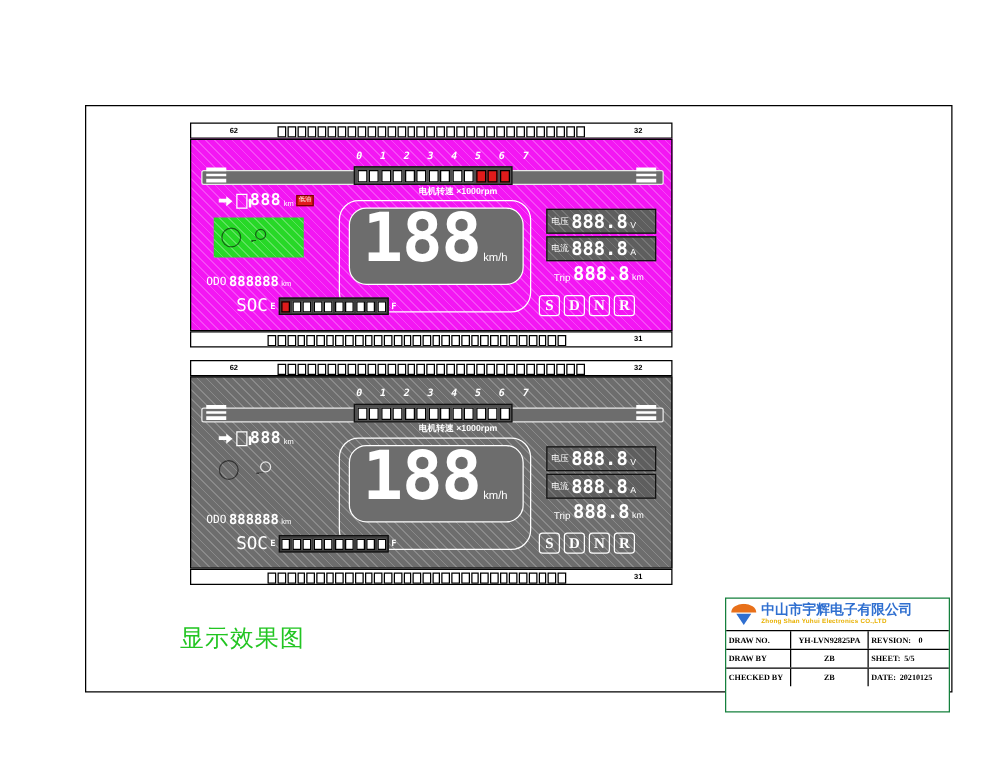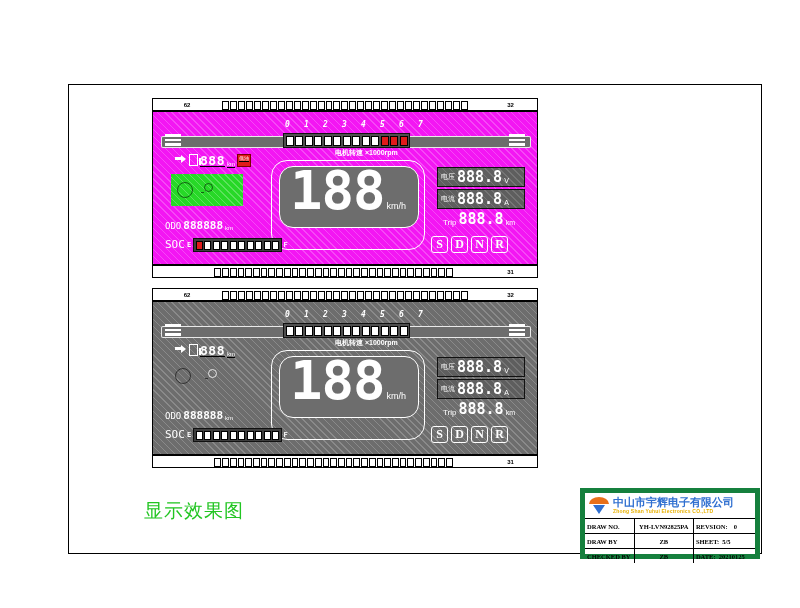--- a/index.html
+++ b/index.html
@@ -35,21 +35,21 @@
   .tach-nums span{font-size:8px;color:#ffffff;font-family:"DejaVu Sans Mono",monospace;font-weight:bold;font-style:italic;}
   .tach-bars{position:absolute;display:flex;gap:1.5px;border:1px solid #111;background:#4f4f4f;padding:1.5px;box-sizing:border-box;}
   .tach-bars i{display:block;width:8px;height:10px;background:#ffffff;border:1px solid #000;box-sizing:border-box;}
   .tach-bars i.red{background:#e01b1b;}
   .tach-unit{position:absolute;font-size:7px;color:#ffffff;white-space:nowrap;font-family:"Liberation Sans",sans-serif;font-weight:bold;}
 
   
   .contour{position:absolute;border:1px solid #ffffff;border-radius:4px;background:transparent;}
 
   
-  .range-row{position:absolute;display:flex;gap:2px;text-decoration:underline;}
+  .range-row{position:absolute;display:flex;align-items:center;gap:2px;}
   .arrow-ico{width:12px;height:9px;position:relative;}
   .arrow-ico:before{content:"";position:absolute;left:0;top:3px;width:8px;height:3px;background:#fff;}
   .arrow-ico:after{content:"";position:absolute;left:6px;top:0.5px;border-left:5px solid #fff;border-top:4px solid transparent;border-bottom:4px solid transparent;}
   .pump-ico{width:9px;height:12px;border:1.5px solid #fff;box-sizing:border-box;position:relative;background:transparent;}
   .pump-ico:after{content:"";position:absolute;right:-4px;top:3px;width:2px;height:7px;background:#fff;}
   .range-digits{font-size:13px;line-height:13px;letter-spacing:0.5px;}
   .range-unit{font-size:6px;align-self:flex-end;}
   .red-tag{background:#e01b1b;color:#ffffff;font-size:5px;padding:0 1px;line-height:7px;border:1px solid #7a0000;}
 
   
@@ -71,21 +71,21 @@
   .svgico{display:block;}
 
   
   .odo-row{position:absolute;display:flex;align-items:flex-end;gap:2px;}
   .odo-lbl{font-size:9px;line-height:10px;font-family:"DejaVu Sans Mono",monospace;}
   .odo-digits{font-size:11px;line-height:11px;letter-spacing:0px;}
   .odo-unit{font-size:6px;}
 
   
   .soc-row{position:absolute;display:flex;align-items:center;gap:2px;}
-  .soc-lbl{font-size:11px;line-height:10px;font-family:"DejaVu Sans Mono",monospace;color:#fff;}
+  .soc-lbl{font-size:14px;line-height:10px;font-family:"DejaVu Sans Mono",monospace;color:#fff;margin-left:24px;}
   .soc-e,.soc-f{font-size:7px;color:#fff;font-family:"DejaVu Sans Mono",monospace;font-weight:bold;}
   .soc-bar{display:flex;gap:1.5px;border:1px solid #111;padding:1.5px;background:#3d3d3d;box-sizing:border-box;}
   .soc-bar i{display:block;width:7px;height:9px;background:#fff;border:1px solid #000;box-sizing:border-box;}
   .soc-bar i.red{background:#e01b1b;}
 
   
   .speedo{position:absolute;display:flex;align-items:flex-end;}
   .speedo .big{font-size:54px;line-height:48px;color:#fff;font-family:"DejaVu Sans Mono",monospace;font-weight:bold;letter-spacing:-1px;}
   .speedo .unit{font-size:9px;color:#fff;margin-left:2px;margin-bottom:4px;font-family:"Liberation Sans",sans-serif;}
 
@@ -107,21 +107,21 @@
      font-family:"Liberation Serif",serif;font-weight:bold;display:flex;align-items:center;justify-content:center;box-sizing:border-box;}
 
   
   .sidebars{position:absolute;display:flex;flex-direction:column;gap:2px;}
   .sidebars i{display:block;width:16px;height:2.5px;background:#ffffff;}
 
   
   .caption{position:absolute;left:144px;top:498px;font-size:19px;color:#22c522;font-family:"Liberation Sans",sans-serif;letter-spacing:1px;}
 
   
-  .tblock{position:absolute;left:580px;top:488px;width:180px;height:71px;border:5px solid #15803d;box-sizing:border-box;background:#fff;}
+  .tblock{position:absolute;left:580px;top:478px;width:180px;height:92px;border:1px solid #15803d;box-sizing:border-box;background:#fff;}
   .tb-logo{height:26px;border-bottom:1px solid #000;display:flex;align-items:center;gap:3px;padding-left:3px;box-sizing:border-box;}
   .logo-mark{width:22px;height:18px;position:relative;flex:0 0 auto;}
   .tb-cn{color:#2f6fd0;font-size:11px;font-weight:bold;letter-spacing:0px;line-height:11px;font-family:"Liberation Sans",sans-serif;}
   .tb-en{color:#e8b000;font-size:5px;font-weight:bold;letter-spacing:.2px;line-height:6px;font-family:"Liberation Sans",sans-serif;}
   .tb-rows{display:flex;flex-direction:column;height:44px;}
   .tb-row{display:flex;flex:1 1 0;border-bottom:1px solid #000;box-sizing:border-box;}
   .tb-row:last-child{border-bottom:none;}
   .tb-c{border-right:1px solid #000;box-sizing:border-box;display:flex;align-items:center;padding-left:2px;font-size:6.5px;font-weight:bold;font-family:"Liberation Serif",serif;color:#000;white-space:nowrap;overflow:hidden;}
   .tb-c.k{width:52px;}
   .tb-c.v{width:62px;justify-content:center;padding-left:0;}

